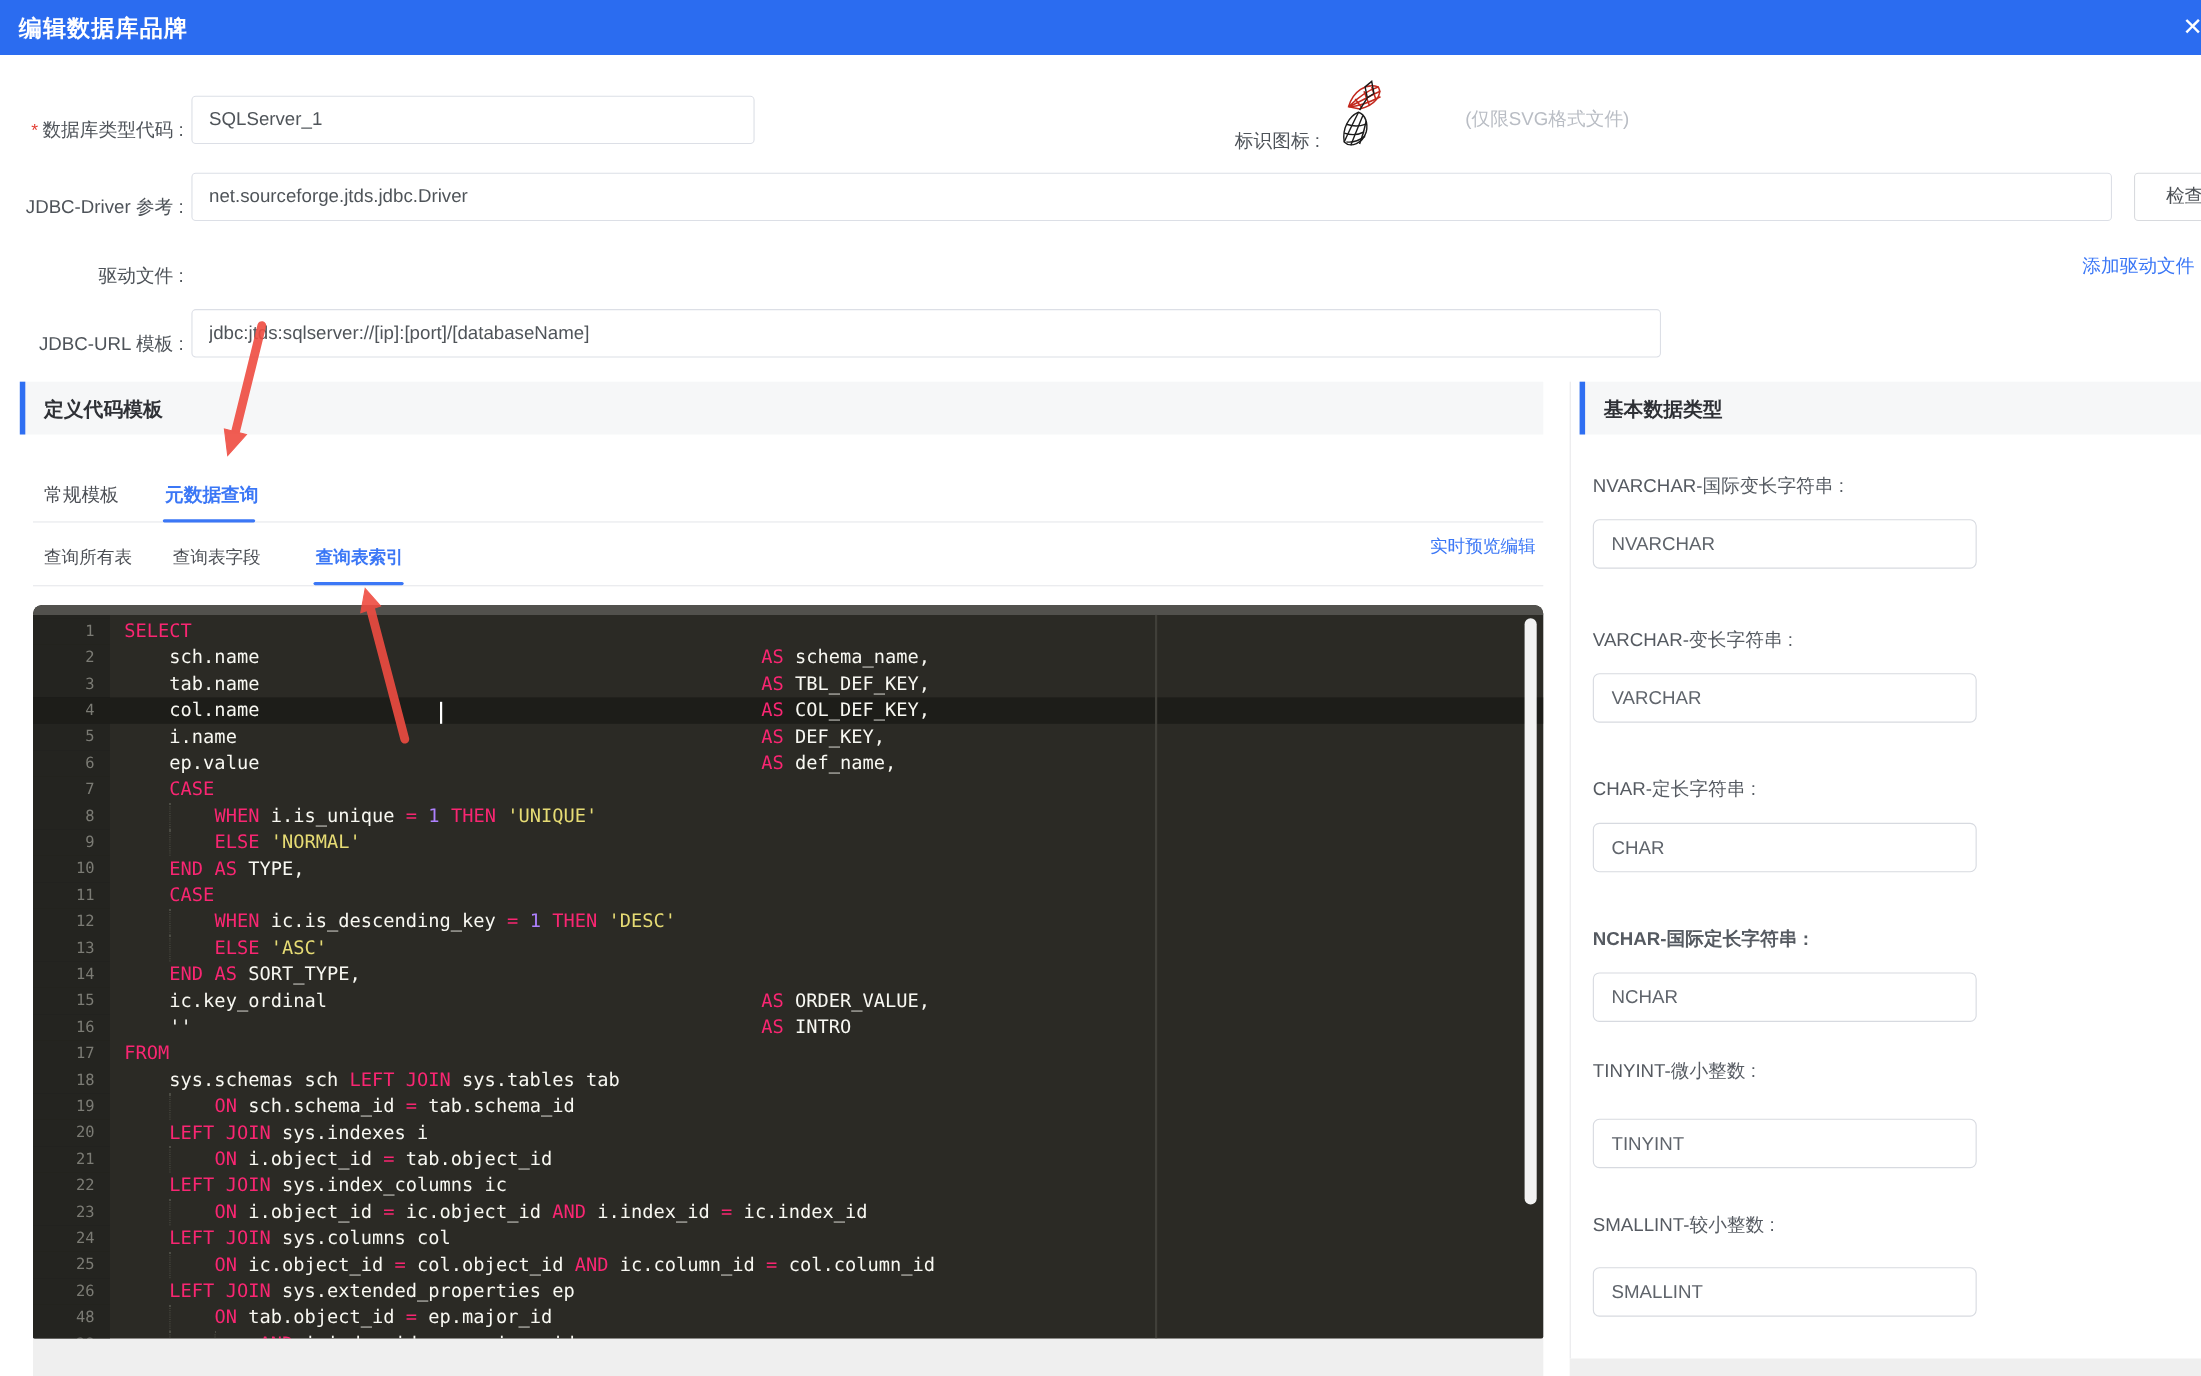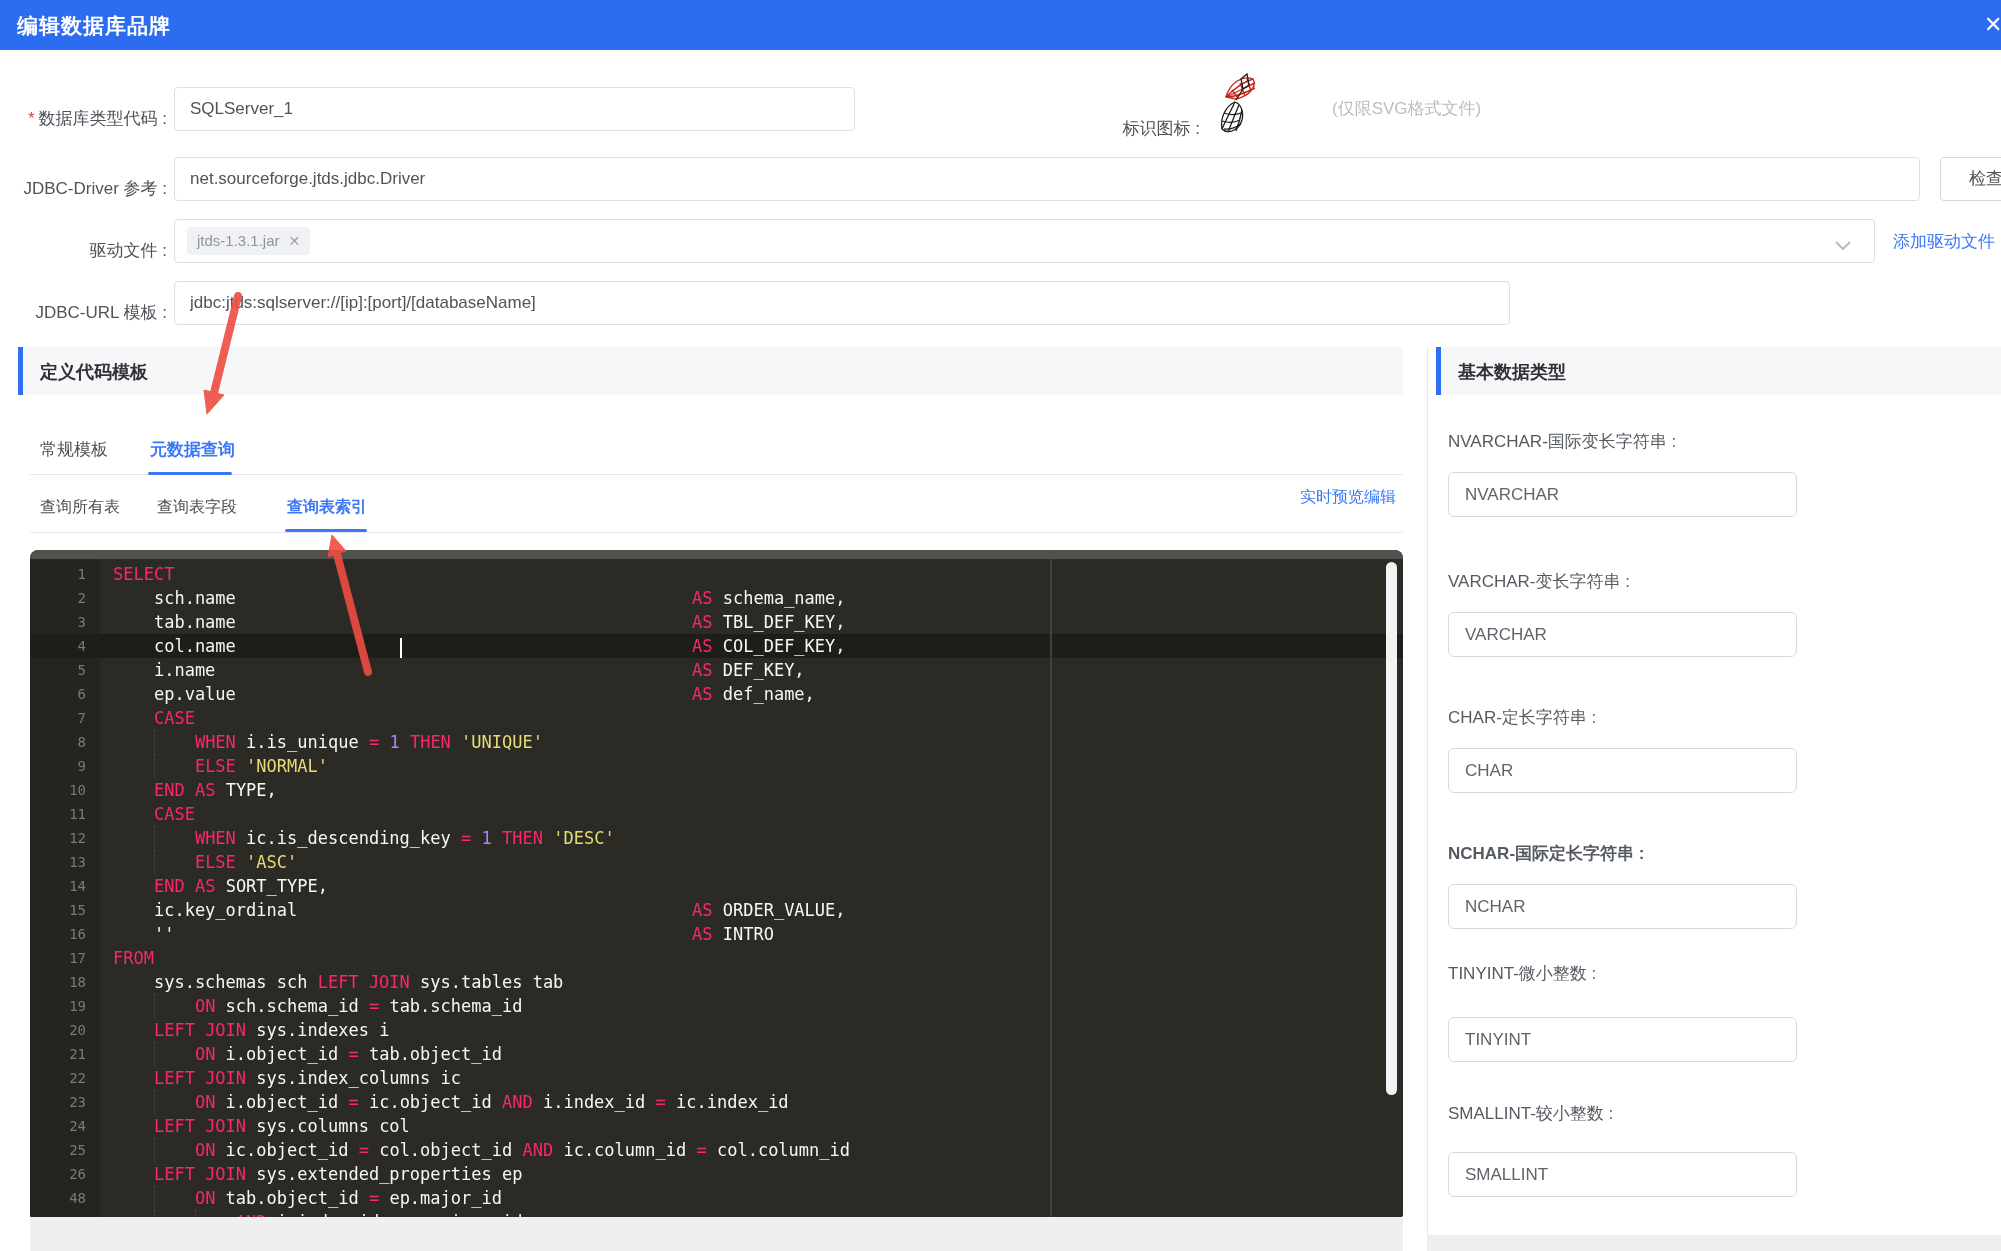--- a/index.html
+++ b/index.html
@@ -73,21 +73,21 @@
 <body>
 
 <div id="stage">
 
   <div class="hdr">
     <div class="hdr-title">编辑数据库品牌</div>
     <div class="hdr-close">✕</div>
   </div>
 
   <div class="flabel" style="left:0; top:87px;"><span class="req">*</span><span>数据库类型代码 :</span></div>
-  <input class="tinput" style="left: 174px; top: 87px; width: 681px;" readonly="" value="SQLServer_1">
+  <input class="tinput" style="left: 174px; top: 87px; width: 512px;" readonly="" value="SQLServer_1">
 
   <div class="flabel" style="left:1033px; top:97px; width:167px;">标识图标 :</div>
   <div style="position:absolute; left:1212px; top:72px; width:52px; height:66px;">
     <svg width="52" height="66" viewBox="0 0 52 66">
       <g fill="none" stroke="#c2281d" stroke-width="1.4">
         <path d="M14 25 C18 11 30 3 41 7 C45 14 38 24 24 27 Z"></path>
         <path d="M14 25 C22 17 31 10 41 7"></path>
         <path d="M14 25 C24 21 33 15 43 11"></path>
         <path d="M15 25 C25 25 35 20 43 16"></path>
         <path d="M20 18 L26 26 M28 11 L33 24 M35 7 L39 19"></path>
@@ -100,28 +100,20 @@
       </g>
     </svg>
   </div>
   <div class="note" style="left:1332px; top:87px;">(仅限SVG格式文件)</div>
 
   <div class="flabel" style="left:0; top:157px;">JDBC-Driver 参考 :</div>
   <input class="tinput" style="left: 174px; top: 157px; width: 1746px;" readonly="" value="net.sourceforge.jtds.jdbc.Driver">
   <div class="btn" style="left:1940px; top:157px; width:92px;">检查</div>
 
   <div class="flabel" style="left:0; top:219px;">驱动文件 :</div>
-  <div class="selbox" style="left:174px; top:219px; width:1701px;">
-    <div class="tag"><span>jtds-1.3.1.jar</span><span class="tag-x">✕</span></div>
-    <div class="chev" style="left:1660px; top:17px;">
-      <svg width="16" height="10" viewBox="0 0 16 10">
-          <path d="M1 1 L8 8 L15 1" fill="none" stroke="#b6bac1" stroke-width="2"></path>
-        </svg>
-    </div>
-  </div>
   <div class="blue-link" style="left:1893px; top:230px;">添加驱动文件</div>
 
   <div class="flabel" style="left:0; top:281px;">JDBC-URL 模板 :</div>
   <input class="tinput" style="left: 174px; top: 281px; width: 1336px;" readonly="" value="jdbc:jtds:sqlserver://[ip]:[port]/[databaseName]">
 
   <div class="band" style="left:18px; top:347px; width:1385px;padding-left:36px;">
     <div class="band-bar"></div>
     <div class="band-title">定义代码模板</div>
   </div>
 

